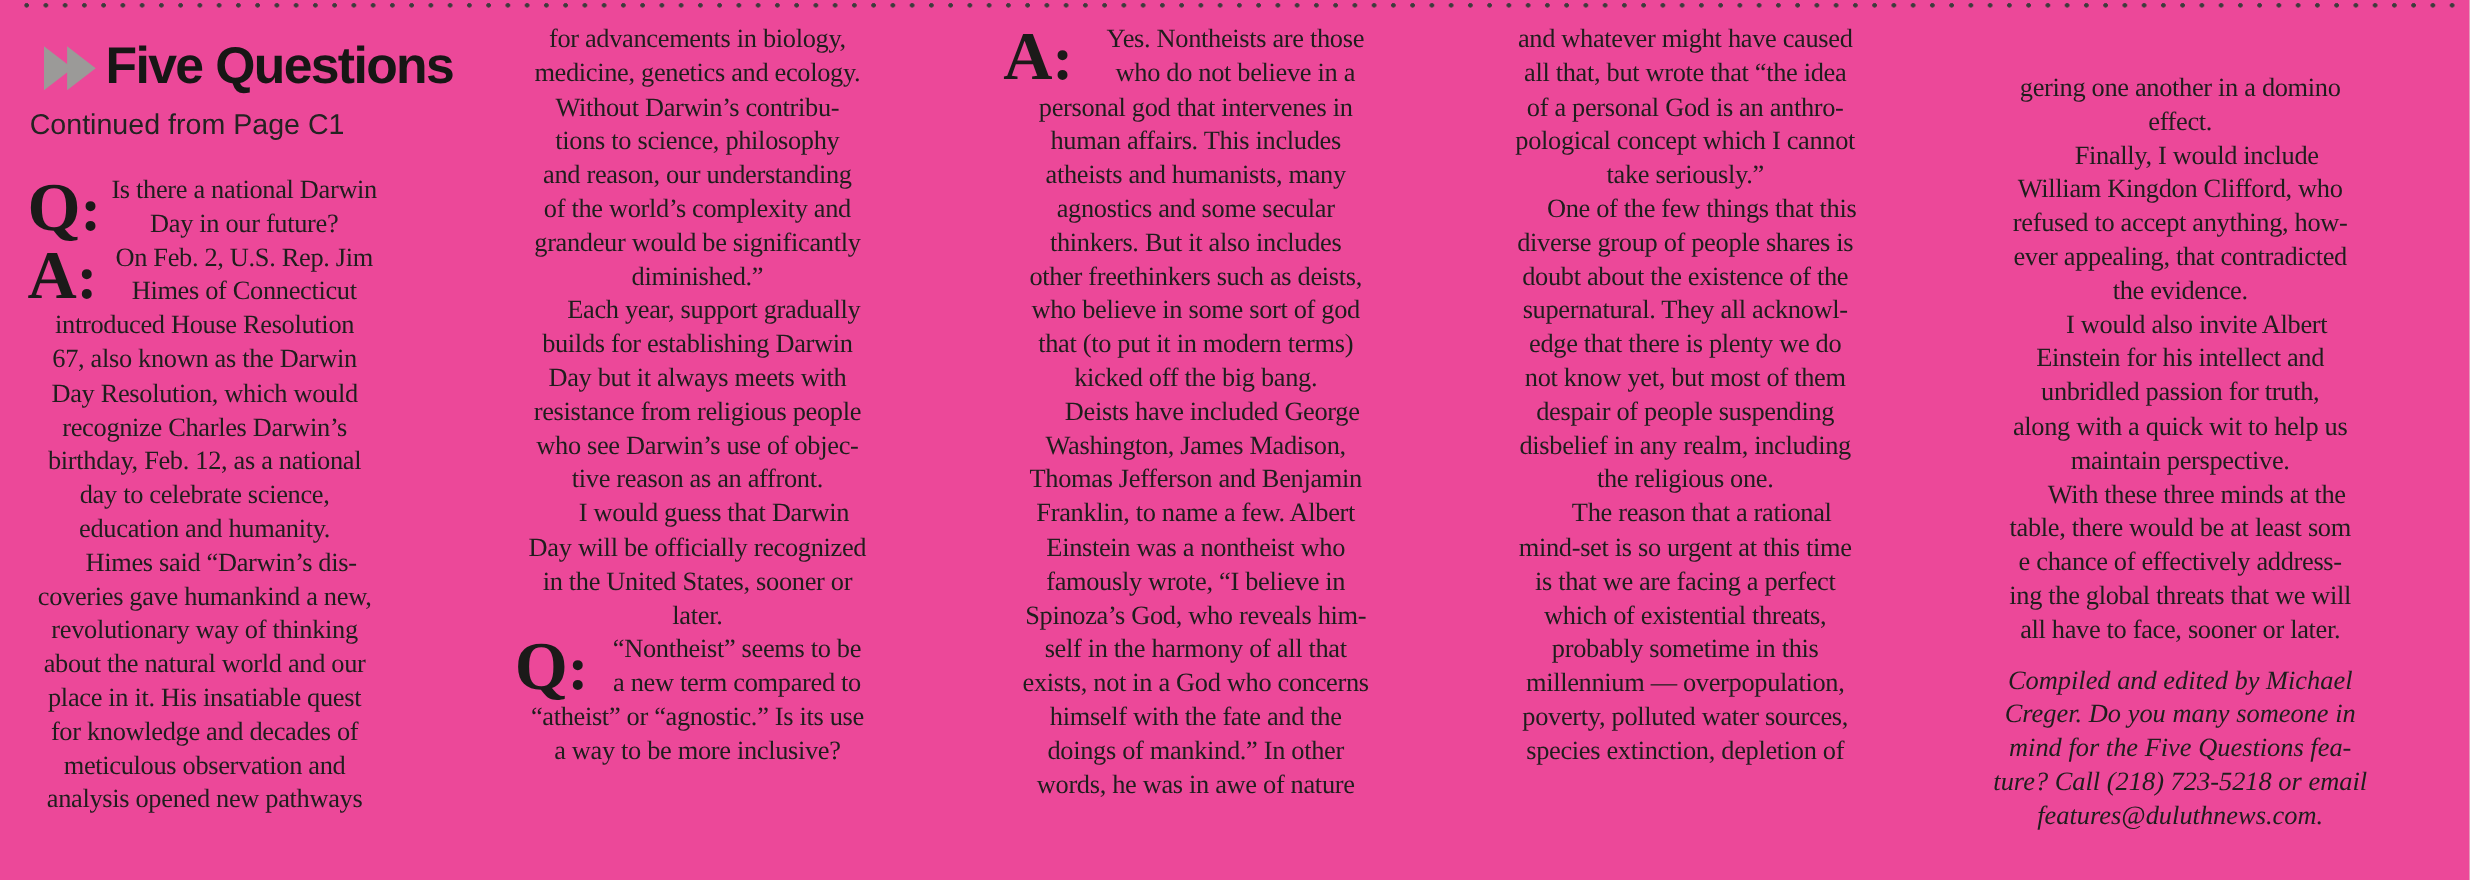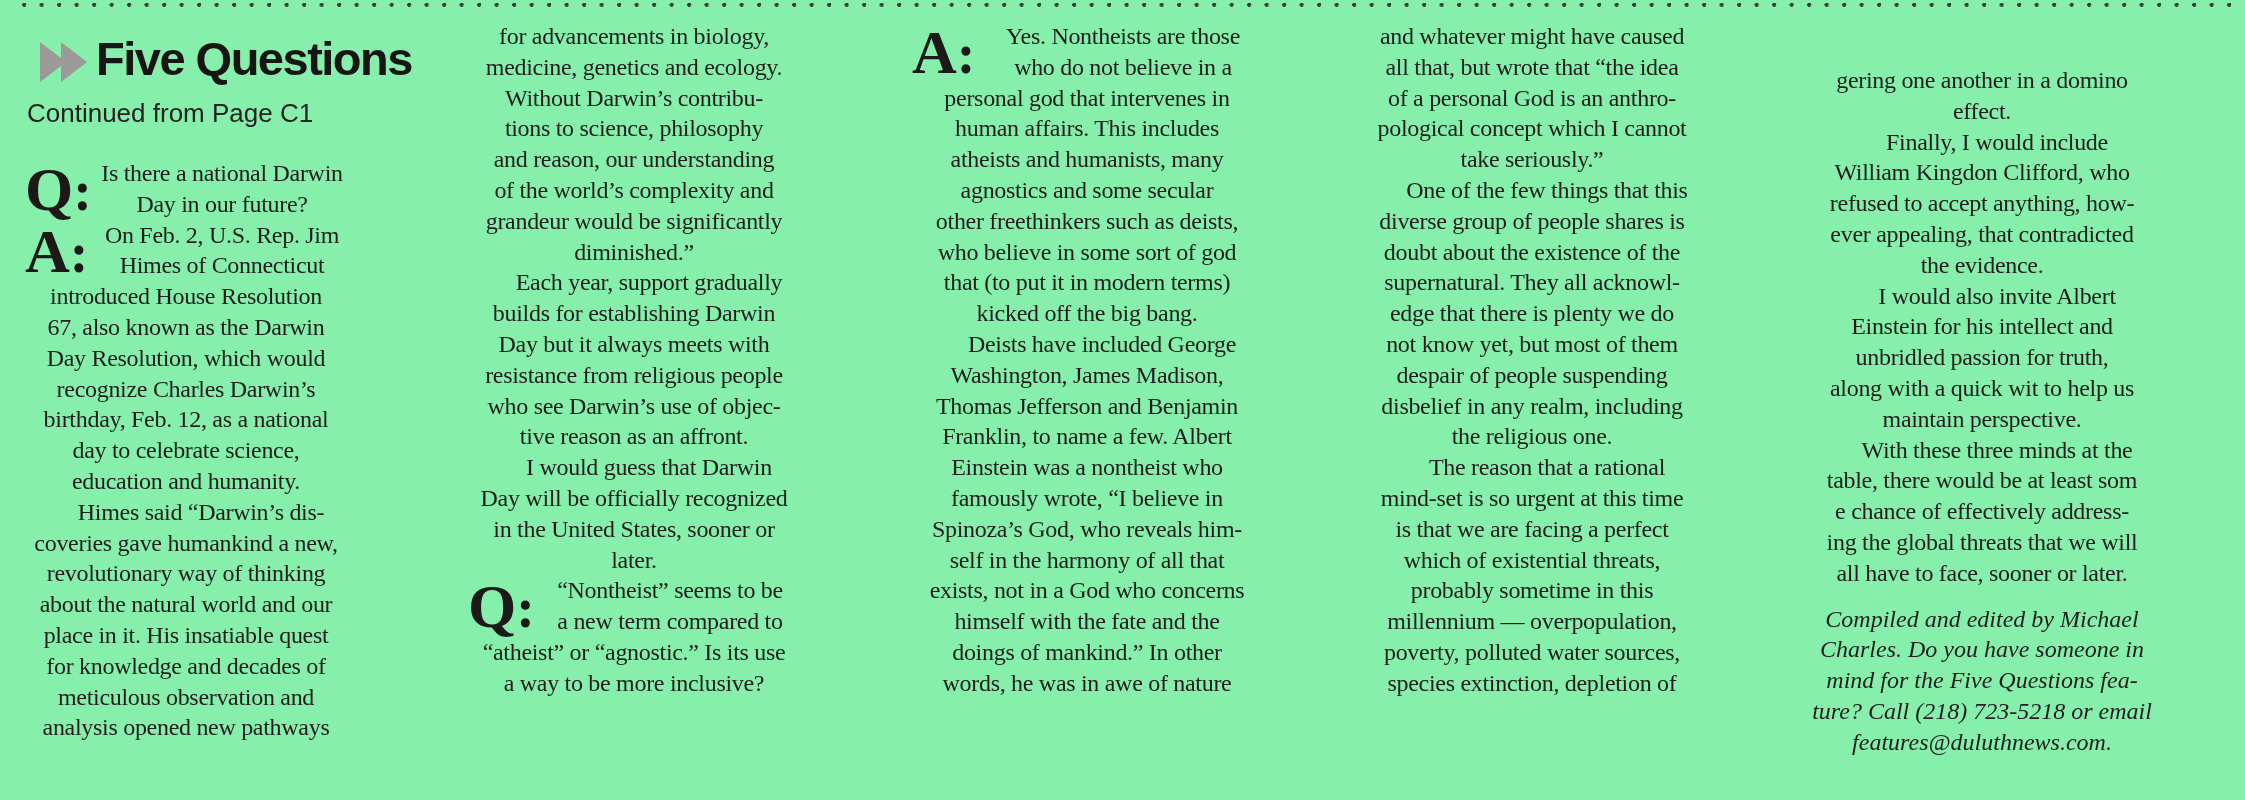--- a/index.html
+++ b/index.html
@@ -1,19 +1,19 @@
 <!DOCTYPE html>
 <html><head>
 <meta charset="utf-8">
 <style>
   * { margin:0; padding:0; box-sizing:border-box; }
   html,body { background:#dddbd6; }
   .page {
     position:relative; width:2245px; height:800px;
-    background:#86efac; overflow:hidden;
+    background:#ec4899; overflow:hidden;
     font-family:"Liberation Serif", serif; color:#1f1e1d;
   }
   .dotted-rule {
     position:absolute; top:2px; left:22px; right:10px; height:6px;
     background-image: radial-gradient(circle at 2.2px 2.8px, #3c3c3c 1.8px, transparent 2.3px);
     background-size:17.5px 6px; background-repeat:repeat-x;
   }
   .masthead { position:absolute; left:40px; top:31px; display:flex; align-items:center; }
   .arrows { display:flex; align-items:center; margin-top:6px; }
   .arrow {
@@ -130,20 +130,21 @@
         <div class="block qa">
           <span class="dropcap"><span>A</span><span class="colon">:</span></span>
           <div class="line">Yes. Nontheists are those</div>
           <div class="line">who do not believe in a</div>
         </div>
         <div class="block cont">
           <div class="line">personal god that intervenes in</div>
           <div class="line">human affairs. This includes</div>
           <div class="line">atheists and humanists, many</div>
           <div class="line">agnostics and some secular</div>
+          <div class="line">thinkers. But it also includes</div>
           <div class="line">other freethinkers such as deists,</div>
           <div class="line">who believe in some sort of god</div>
           <div class="line">that (to put it in modern terms)</div>
           <div class="line">kicked off the big bang.</div>
         </div>
         <div class="block para">
           <div class="line indent">Deists have included George</div>
           <div class="line">Washington, James Madison,</div>
           <div class="line">Thomas Jefferson and Benjamin</div>
           <div class="line">Franklin, to name a few. Albert</div>
@@ -208,20 +209,20 @@
         </div>
         <div class="block para">
           <div class="line indent">With these three minds at the</div>
           <div class="line">table, there would be at least som</div>
           <div class="line">e chance of effectively address-</div>
           <div class="line">ing the global threats that we will</div>
           <div class="line">all have to face, sooner or later.</div>
         </div>
         <div class="block credit">
           <div class="line">Compiled and edited by Michael</div>
-          <div class="line">Charles. Do you have someone in</div>
+          <div class="line">Creger. Do you many someone in</div>
           <div class="line">mind for the Five Questions fea-</div>
           <div class="line">ture? Call (218) 723-5218 or email</div>
           <div class="line">features@duluthnews.com.</div>
         </div>
       </div>
   </div>
 </div>
 
 </body></html>

